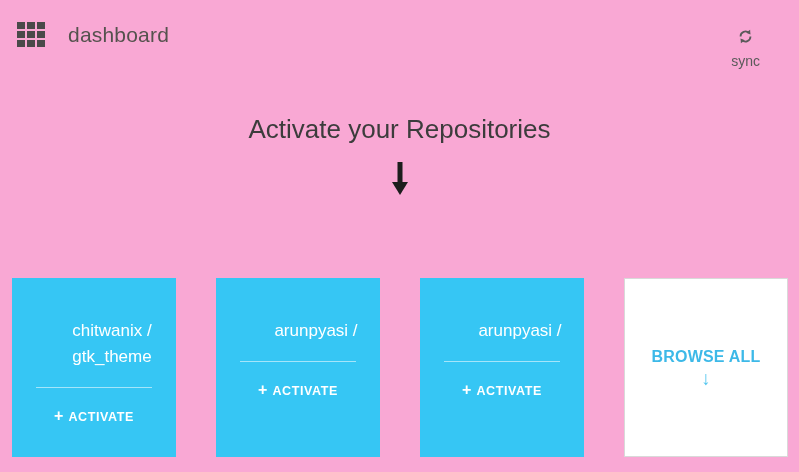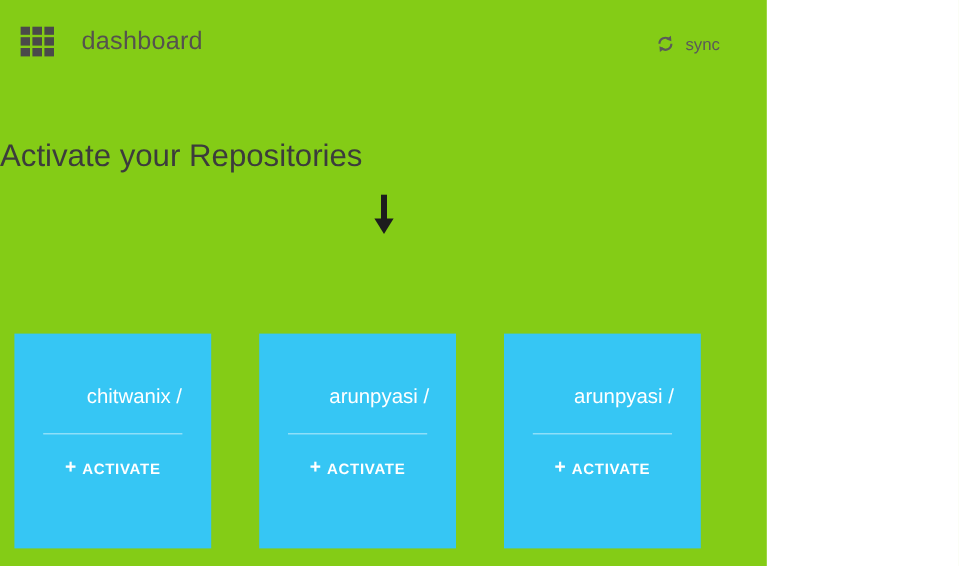--- a/index.html
+++ b/index.html
@@ -1,45 +1,45 @@
 <!DOCTYPE html>
 <html style="--accent-cyan: #36c6f4; --browse-text: #3db9e8; --title-gray: #55524e; --heading-dark: #3c3c3c; --icon-gray: #4a4a4a; --card-border: #d9d9d9;"><head>
 <meta charset="utf-8">
 <style>
   * { margin:0; padding:0; box-sizing:content-box; }
   html, body { background:#fff; }
   .screen {
     position:relative;
-    width:639px; height:472px;
-    background:#84cc16;
+    width:799px; height:472px;
+    background:#f9a8d4;
     font-family:"Liberation Sans", sans-serif;
     overflow:hidden;
   }
 
   
   .apps-btn {
     position:absolute; left:17px; top:22px;
     width:28px; height:26px; cursor:pointer;
   }
   .app-title {
     position:absolute; left:68px; top:23px;
     font-size:21px; color:var(--title-gray, #55524e);
     letter-spacing:0.2px;
   }
   .sync-btn {
     position:absolute; right:39px; top:29px;
-    display:flex; gap:9px;
-    color:#5a5a5a; font-size:14px; cursor:pointer;
+    display:flex; align-items:center; gap:9px;
+    color:#5a5a5a; font-size:14px; cursor:pointer;flex-direction:column;
   }
   .sync-btn svg { display:block; }
 
   
   .heading {
     position:absolute; top:114px; left:0; width:100%;
-    text-align:left;
+    text-align:center;
     font-size:26px; font-weight:400;
     color:var(--heading-dark, #3c3c3c);
   }
   .flow-arrow {
     position:absolute; top:162px; left:50%;
     transform:translateX(-50%);
   }
   .flow-arrow svg { display:block; }
 
   .cards {
@@ -129,20 +129,21 @@
       <rect x="6.5" y="0" width="5" height="21" fill="#1d1d1d"></rect>
       <polygon points="1,20 17,20 9,33" fill="#1d1d1d"></polygon>
     </svg>
   </div>
 
   <div class="cards">
 
     <div class="card repo">
       <div class="repo-name">
         <div>chitwanix /</div>
+        <div>gtk_theme</div>
       </div>
       <div class="card-divider"></div>
       <div class="activate-btn">
         <span class="plus-sign">+</span>
         <span class="activate-label">ACTIVATE</span>
       </div>
     </div>
 
     <div class="card repo">
       <div class="repo-name">
@@ -159,15 +160,19 @@
       <div class="repo-name">
         <div>arunpyasi /</div>
       </div>
       <div class="card-divider"></div>
       <div class="activate-btn">
         <span class="plus-sign">+</span>
         <span class="activate-label">ACTIVATE</span>
       </div>
     </div>
 
+    <div class="card browse">
+      <div class="browse-label">BROWSE ALL</div>
+      <div class="browse-arrow">↓</div>
+    </div>
 
   </div>
 </div>
 
 </body></html>

